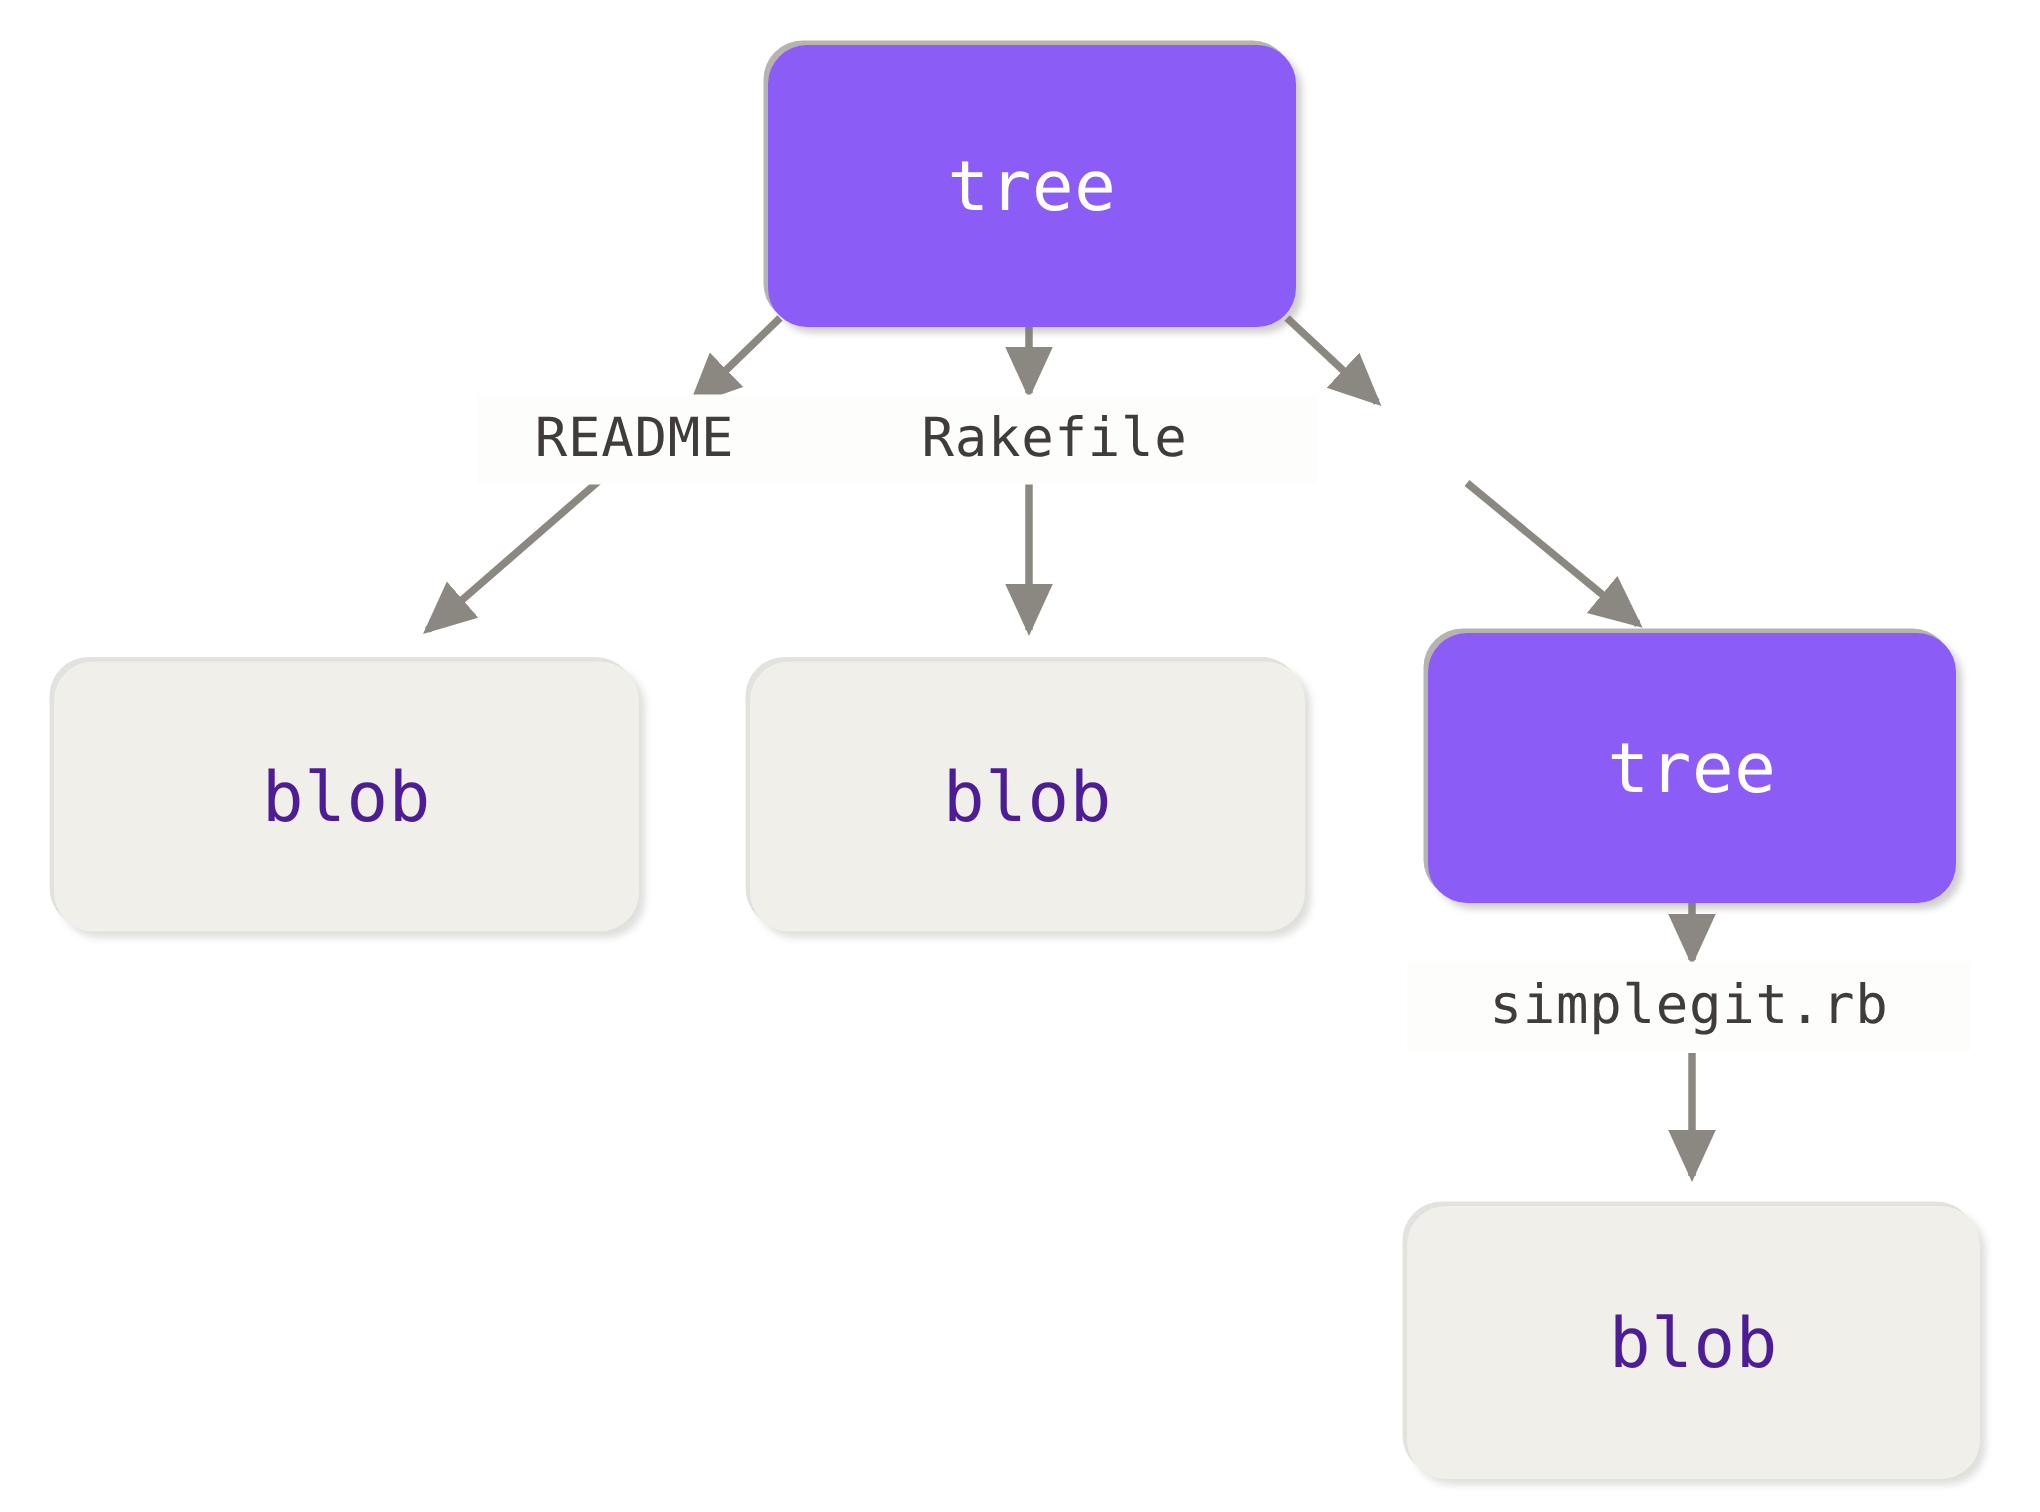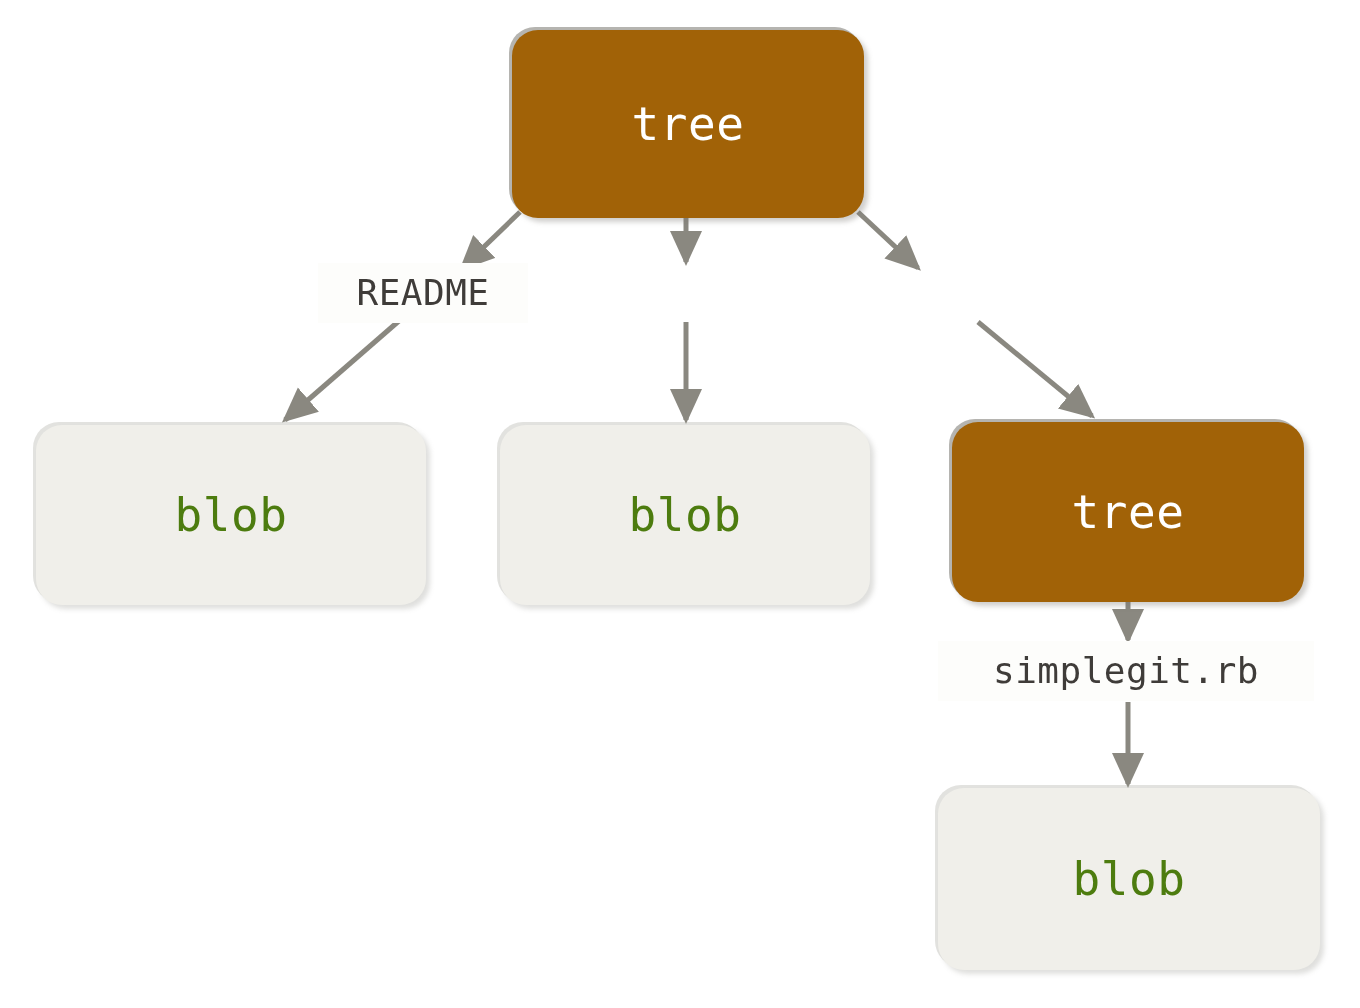--- a/index.html
+++ b/index.html
@@ -29,31 +29,32 @@
   .node {
     position: absolute;
     box-sizing: border-box;
     border-radius: 26px;
     display: flex;
     align-items: center;
     justify-content: center;
     letter-spacing: 0.5px;
   }
   .node-tree {
-    background: #a16207;
+    background: #8b5cf6;
     color: #ffffff;
     box-shadow: -3px -3px 0 0 rgba(120,118,112,0.55),
                  4px  4px 5px 0 rgba(120,118,112,0.35);
     text-align: center;
   }
   .node-blob {
     background: #f0efea;
-    color: #4d7c0f;
+    color: #4c1d95;
     box-shadow: -3px -3px 0 0 rgba(160,158,150,0.30),
                  4px  4px 5px 0 rgba(150,148,142,0.30);
+    margin-top: 16px;
   }
   .node-label {
     font-size: 46px;
     line-height: 1;
   }
   .edge-label {
     position: absolute;
     box-sizing: border-box;
     background: #fdfdfb;
     color: #3f3c39;
@@ -115,17 +116,18 @@
   <div class="node node-tree" style="left:952px; top:422px; width:352px; height:180px;">
     <span class="node-label">tree</span>
   </div>
 
   <div class="node node-blob" style="left:938px; top:788px; width:382px; height:182px;">
     <span class="node-label">blob</span>
   </div>
 
   <div class="edge-label" style="left:318px; top:263px; width:210px; height:60px;">README</div>
 
+  <div class="edge-label" style="left:528px; top:263px; width:350px; height:60px;">Rakefile</div>
 
 
   <div class="edge-label" style="left:938px; top:641px; width:376px; height:60px;">simplegit.rb</div>
 
 </div>
 
 </body></html>

